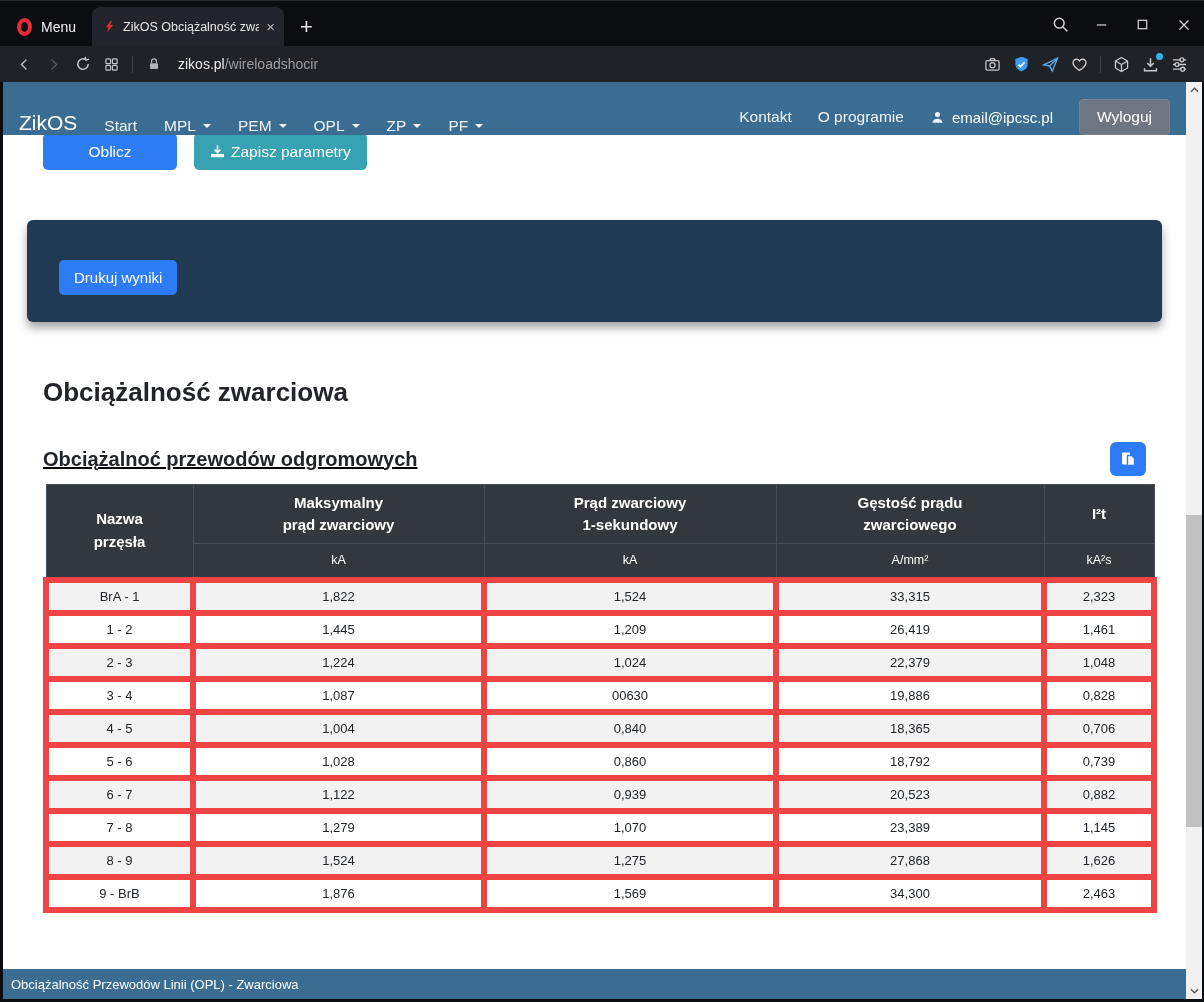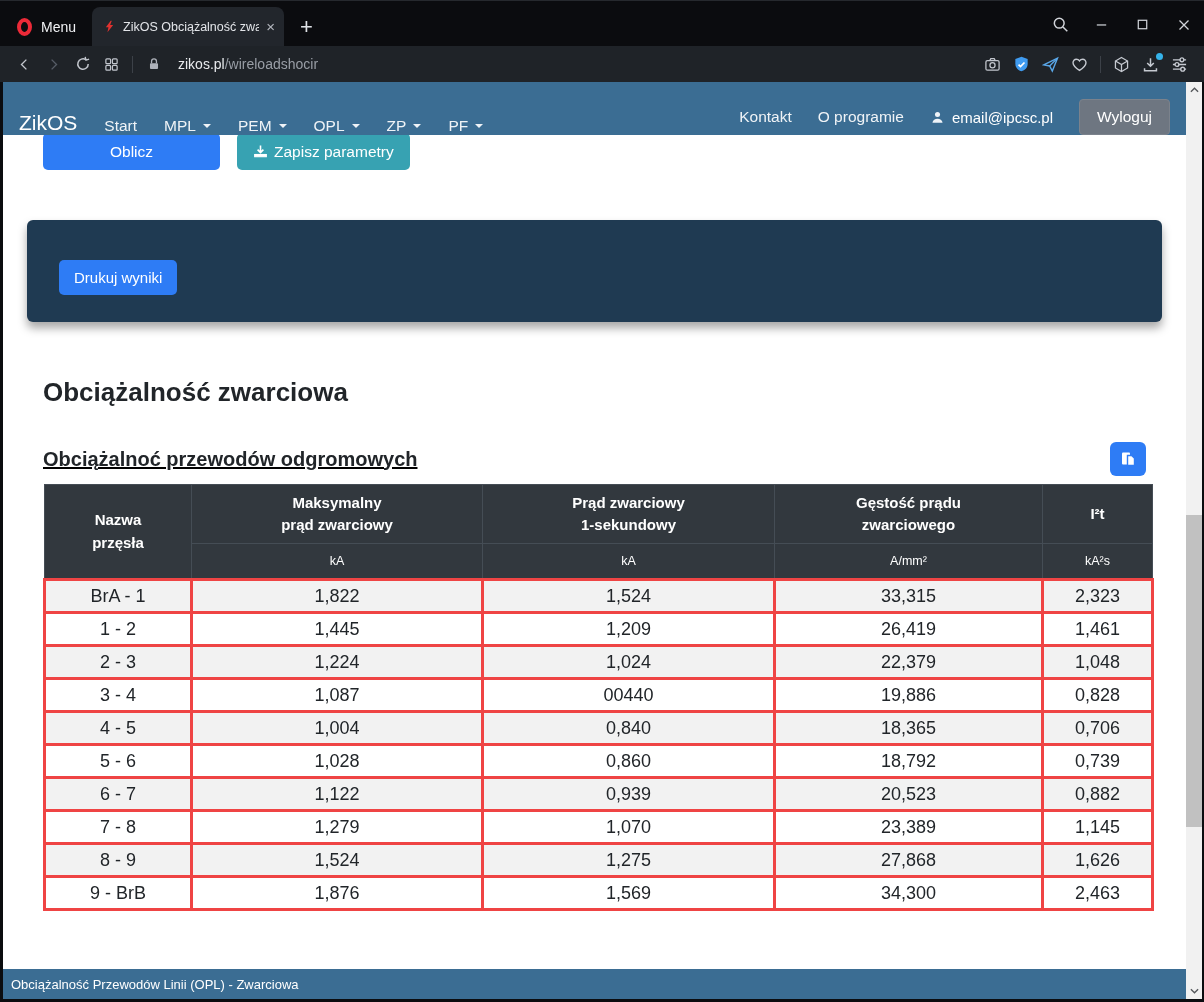--- a/index.html
+++ b/index.html
@@ -42,38 +42,38 @@
   .caret { width:0; height:0; border-left:4px solid transparent; border-right:4px solid transparent; border-top:4.5px solid rgba(255,255,255,.92); margin-left:7px; }
   .nav-right { margin-left:auto; display:flex; align-items:center; gap:26px; }
   .nav-user { display:flex; align-items:center; gap:7px; color:#fff; font-size:15px; }
   .logout-btn { background:#6e7681; border:1px solid #7b828c; border-radius:4px; color:#fff; font-size:15.5px; padding:8px 17px; cursor:pointer; font-family:inherit; }
 
   
   .content { flex:1; background:#fff; overflow:hidden; position:relative; }
   .top-actions { display:flex; gap:17px; margin:-2px 0 0 40px; }
   .btn { border:none; border-radius:5px; color:#fff; font-size:15.5px; font-family:inherit; cursor:pointer; }
   .btn-primary { background:#2e7cf5; }
-  .btn-oblicz { width:177px; height:37px; }
+  .btn-oblicz { width:134px; height:37px; }
   .btn-teal { background:#37a2b2; height:37px; padding:0 16px; display:flex; align-items:center; gap:6px; }
 
   .results-panel { margin:50px 24px 0; background:#1f3a52; border-radius:6px; padding:21px 32px 27px; box-shadow:0 6px 10px rgba(0,0,0,.35); }
   .results-title { color:#fff; font-size:28px; font-weight:600; line-height:36px; }
   .print-btn { margin-top:19px; padding:9px 15px; font-size:15px; }
 
   .h2 { margin:55px 40px 0; font-size:26px; font-weight:600; color:#212529; }
   .h4-row { margin:34px 40px 0; display:flex; align-items:center; justify-content:space-between;text-decoration:underline; }
   .h4 { font-size:20px; font-weight:600; color:#212529; }
   .copy-btn { width:36px; height:34px; background:#2e7cf5; border:none; border-radius:6px; display:flex; align-items:center; justify-content:center; cursor:pointer; }
 
   table { margin:8px 40px 0; width:1108px; border-collapse:collapse; table-layout:fixed; }
   col.c1{width:147px} col.c2{width:291px} col.c3{width:292px} col.c4{width:268px} col.c5{width:110px}
   thead th { background:#32383e; color:#fff; border:1px solid #454d55; text-align:center; vertical-align:middle; }
   .th-main { height:59px; font-size:15px; font-weight:700; line-height:1.5; padding:2px 8px; }
   .th-unit { height:36px; font-size:12.5px; font-weight:400; }
-  tbody td { border:3px solid #ef4444; height:33px; text-align:center; font-size:18px; color:#212529; padding:0 8px; }
+  tbody td { border:6px solid #ef4444; height:33px; text-align:center; font-size:13px; color:#212529; padding:0 8px; }
   tbody tr:nth-child(odd) { background:#f2f2f2; }
 
   .site-footer { height:30px; background:#3b6d93; color:#fff; font-size:13px; display:flex; align-items:center; padding-left:8px; flex-shrink:0; }
 
   
   .vscroll { width:16px; background:#f1f1f1; position:relative; flex-shrink:0; }
   .scroll-arrow { position:absolute; left:0; width:16px; height:16px; display:flex; align-items:center; justify-content:center; color:#54575b; }
   .scroll-up { top:0; } .scroll-down { bottom:0; }
   .scroll-thumb { position:absolute; left:0; top:433px; width:16px; height:312px; background:#c1c1c1; }
 
@@ -334,21 +334,21 @@
             <tr>
                 <td>2 - 3</td>
                 <td>1,224</td>
                 <td>1,024</td>
                 <td>22,379</td>
                 <td>1,048</td>
               </tr>
             <tr>
                 <td>3 - 4</td>
                 <td>1,087</td>
-                <td>00440</td>
+                <td>00630</td>
                 <td>19,886</td>
                 <td>0,828</td>
               </tr>
             <tr>
                 <td>4 - 5</td>
                 <td>1,004</td>
                 <td>0,840</td>
                 <td>18,365</td>
                 <td>0,706</td>
               </tr>

